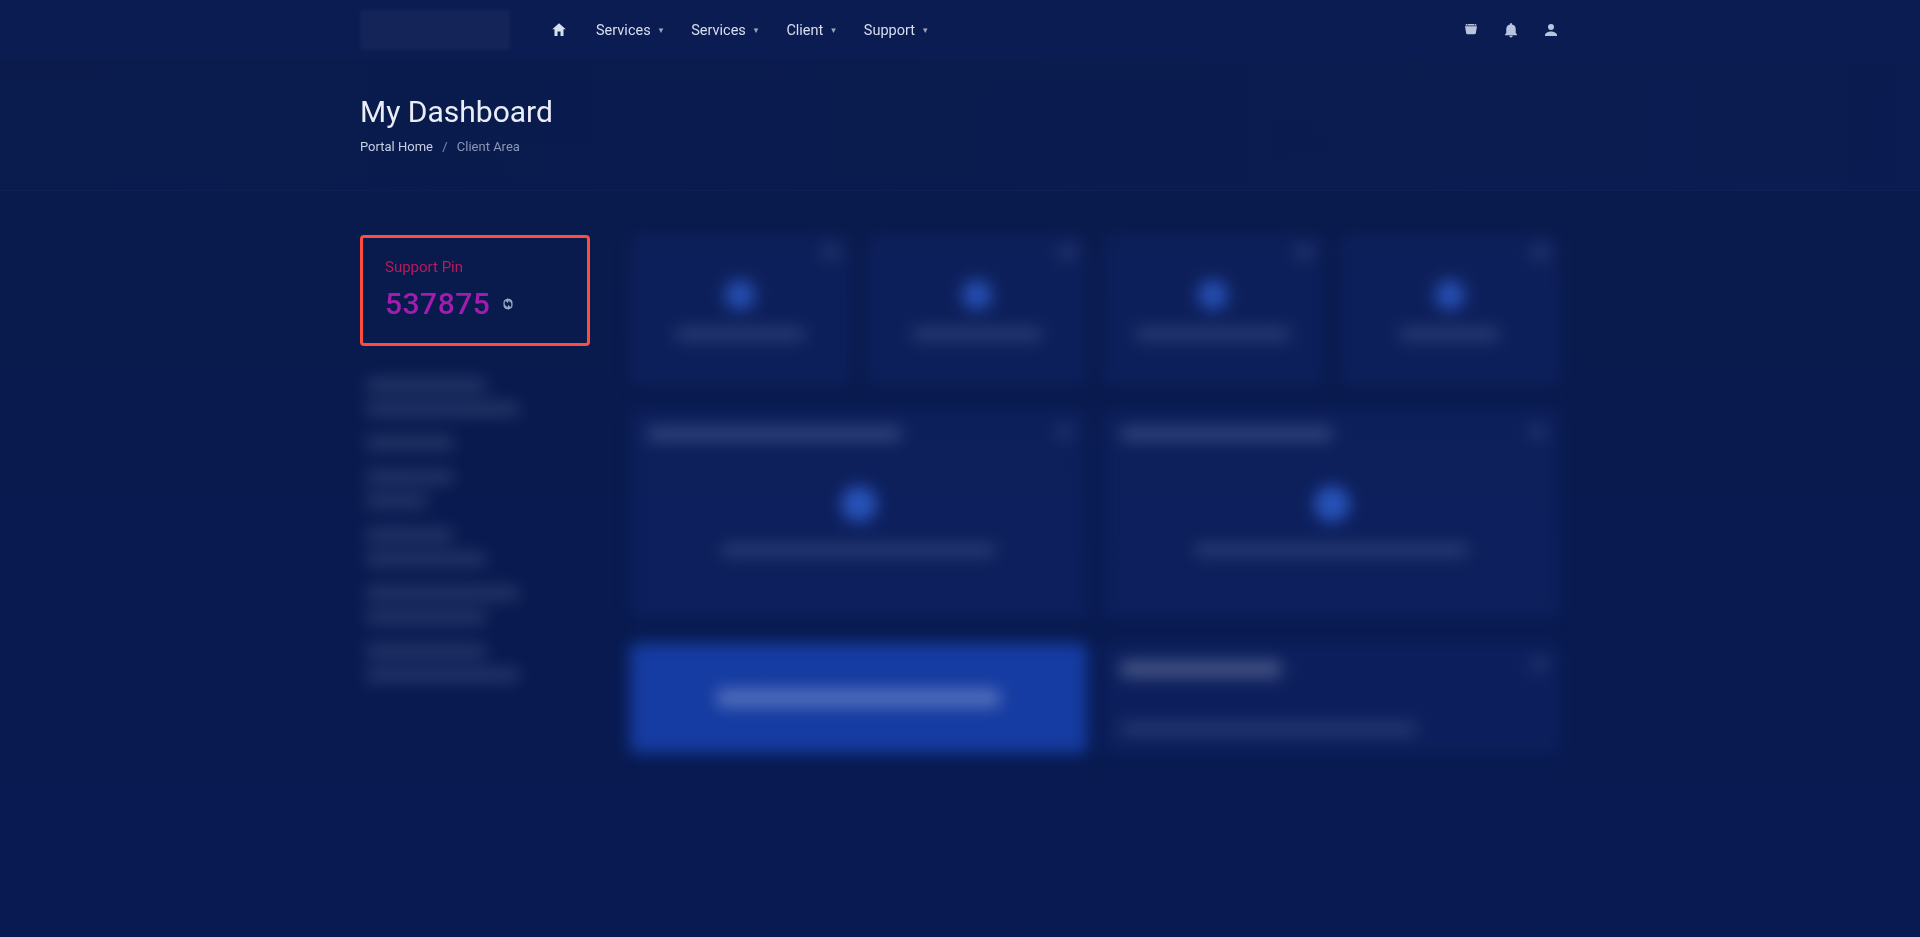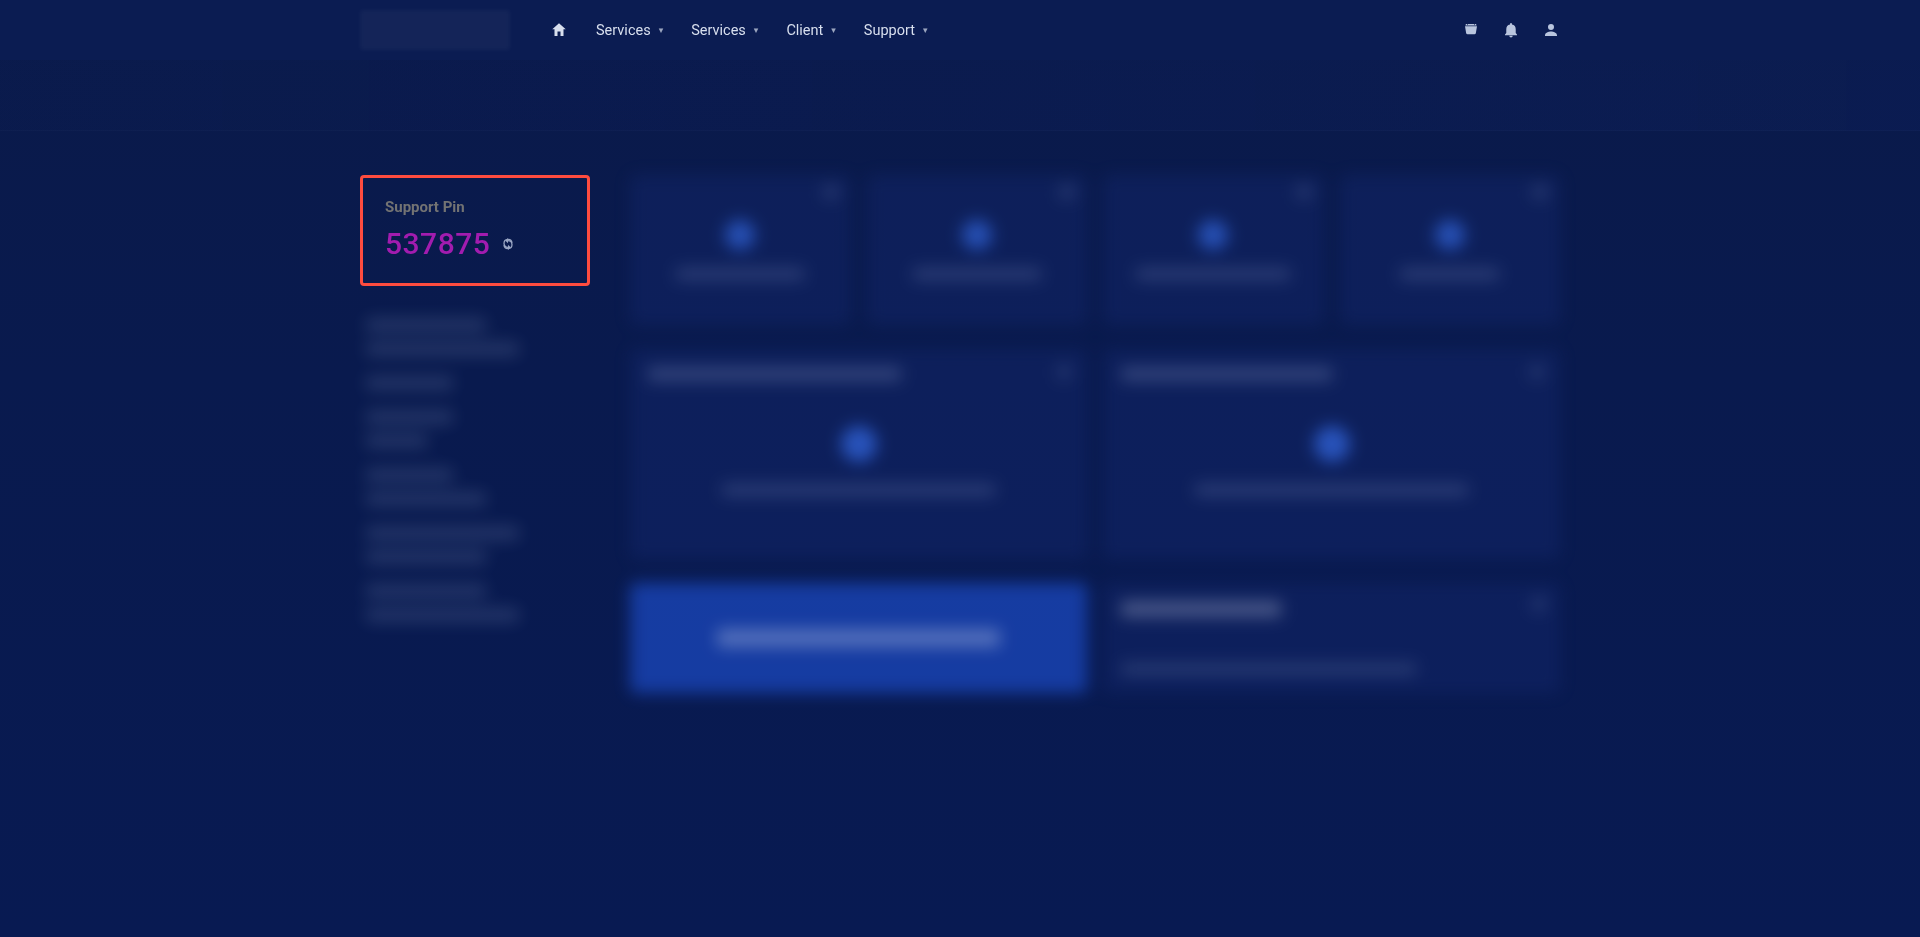--- a/index.html
+++ b/index.html
@@ -111,23 +111,23 @@
 
   
   .support-pin-card {
     border: 3px solid #fe4c3f;
     border-radius: 4px;
     padding: 20px 22px 22px;
     background: rgba(255,255,255,0.00);
     margin-bottom: 22px;
   }
   .support-pin-title {
-    color: #737373;
+    color: #be185d;
     font-size: 15px;
-    font-weight: 700;
+    font-weight: 400;
     margin-bottom: 10px;
   }
   .support-pin-row {
     display: flex;
     align-items: center;
     gap: 10px;
   }
   .support-pin-value {
     color: #a21caf;
     font-size: 30px;
@@ -277,20 +277,26 @@
         <svg viewBox="0 0 24 24">
             <path d="M12 12a4 4 0 1 0-4-4 4 4 0 0 0 4 4zm0 2c-3.3 0-8 1.7-8 5v1h16v-1c0-3.3-4.7-5-8-5z"></path>
           </svg>
       </span>
     </div>
   </div>
 </div>
 
 <div class="page-header">
   <div class="inner">
+    <h1 class="page-title">My Dashboard</h1>
+    <div class="breadcrumb">
+      <span class="bc-home">Portal Home</span>
+      <span class="sep">/</span>
+      <span>Client Area</span>
+    </div>
   </div>
 </div>
 
 <div class="content">
 
   <aside class="sidebar">
 
     <div class="support-pin-card">
       <div class="support-pin-title">Support Pin</div>
       <div class="support-pin-row">

